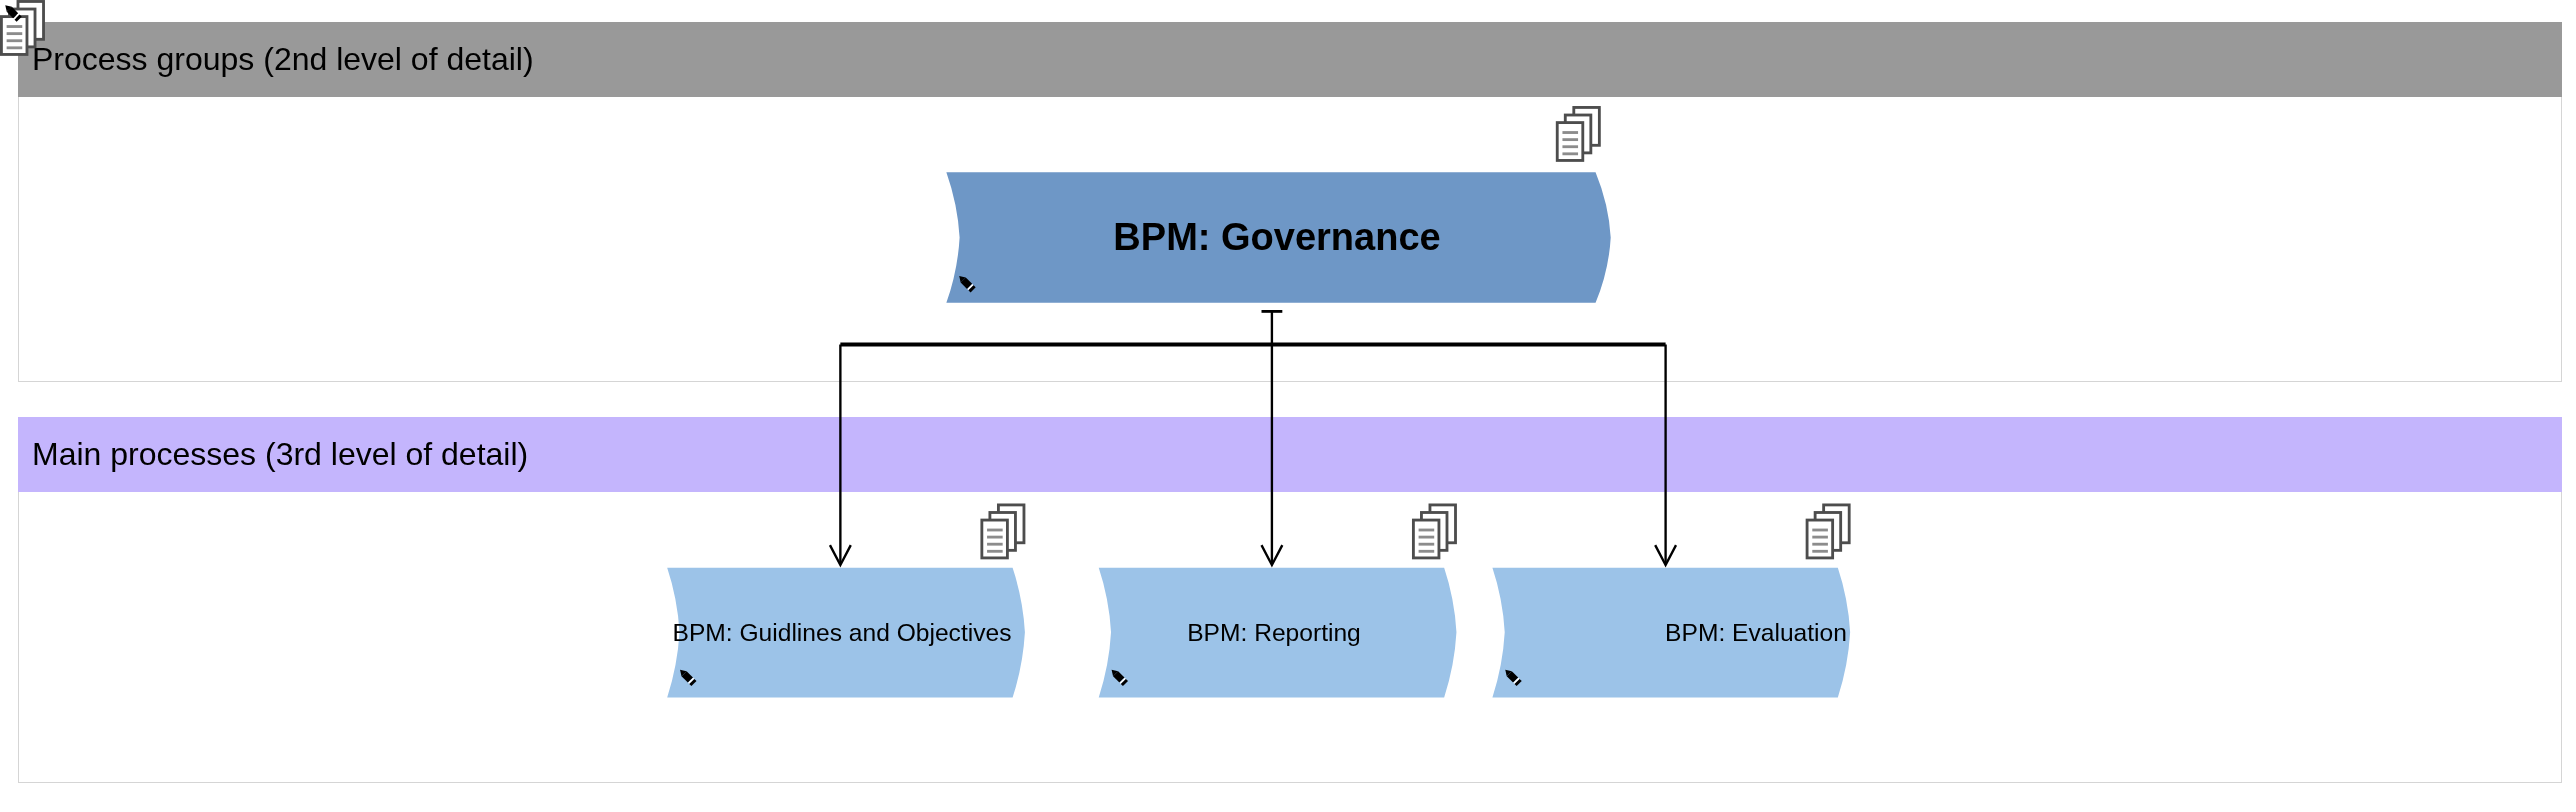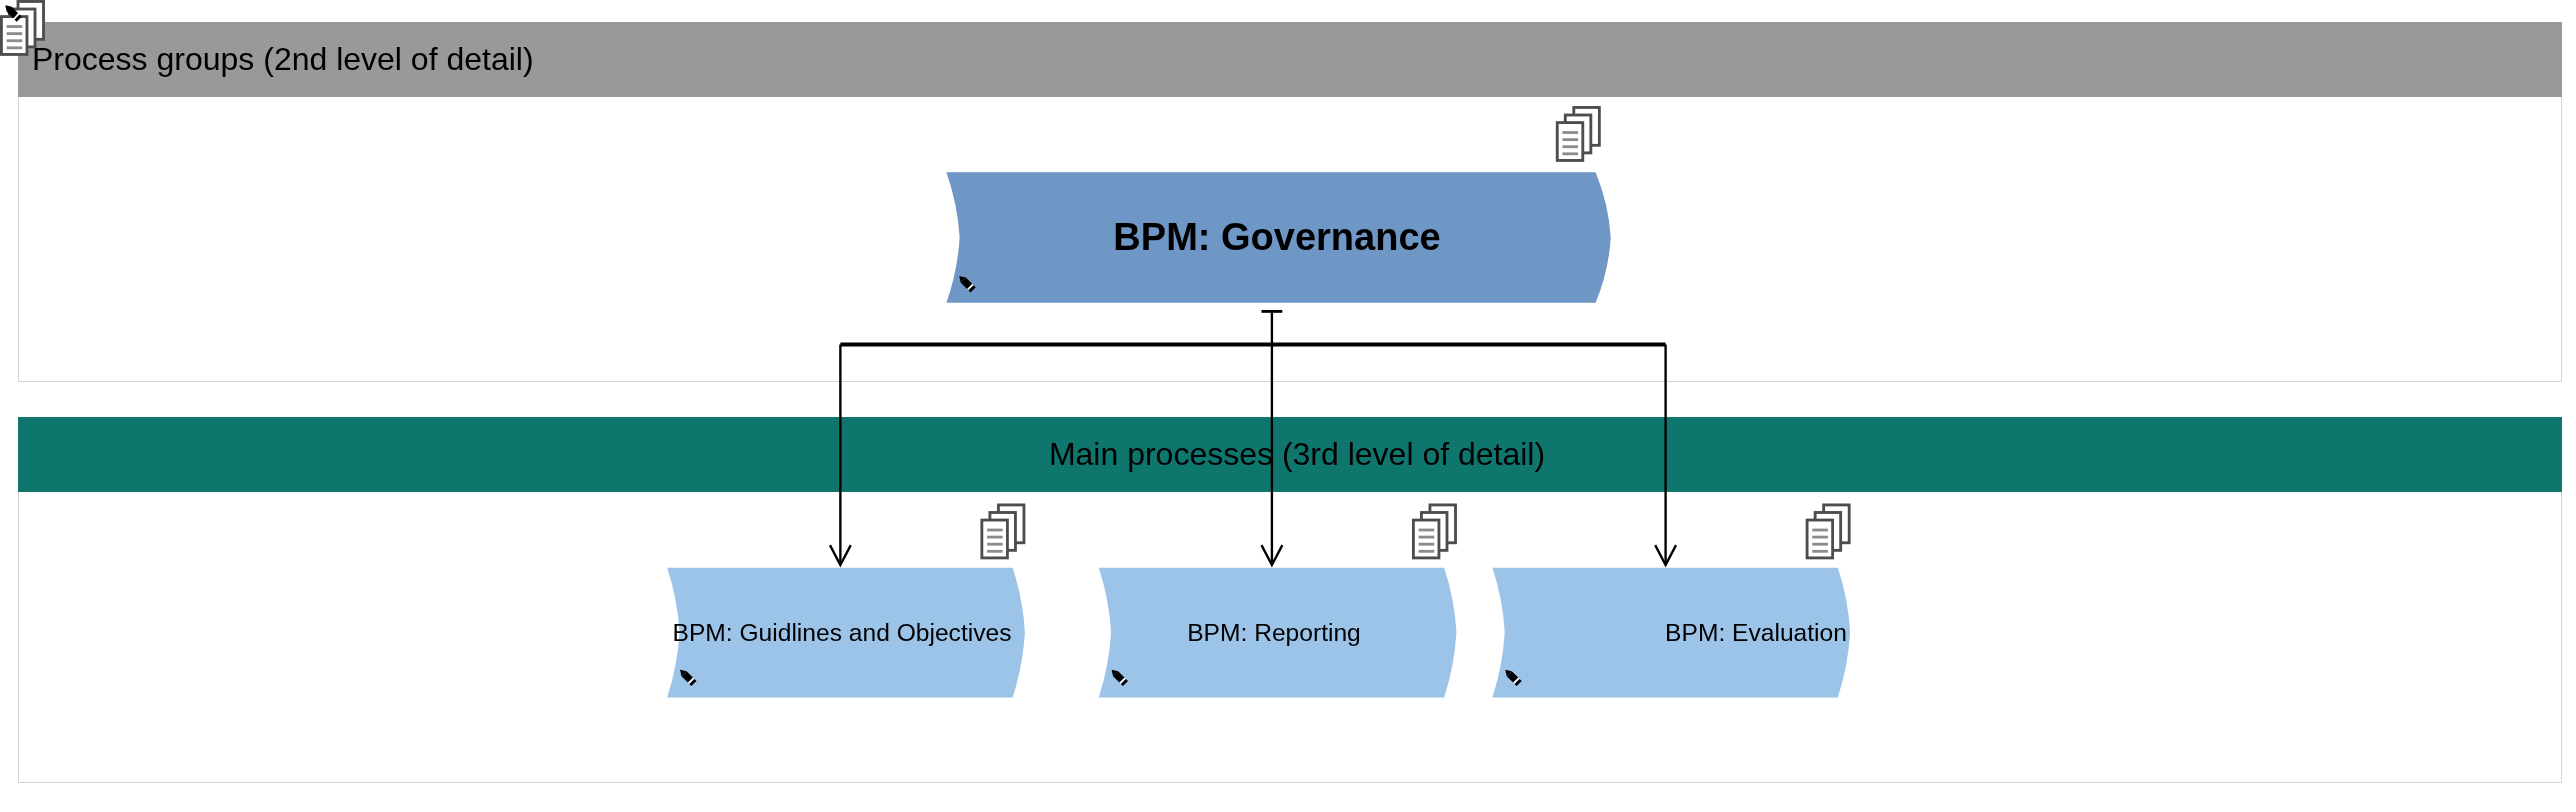--- a/index.html
+++ b/index.html
@@ -13,21 +13,21 @@
   
   .lane-header{
     position:absolute;
     left:18px;width:2544px;height:75px;
     display:flex;align-items:center;
     box-sizing:border-box;
     padding-left:14px;
     font-size:32px;color:#000;
   }
   .lane-header.process-groups{top:22px;background:#999999;}
-  .lane-header.main-processes{top:417px;background:#0f766e;justify-content:center;}
+  .lane-header.main-processes{top:417px;background:#c4b5fd;}
   .lane-body{
     position:absolute;
     left:18px;width:2544px;
     box-sizing:border-box;
     background:#ffffff;
     border:1.9px solid #d5d5d5;
     border-top:none;
   }
   .lane-body.process-groups{top:97px;height:285px;}
   .lane-body.main-processes{top:492px;height:291px;}

